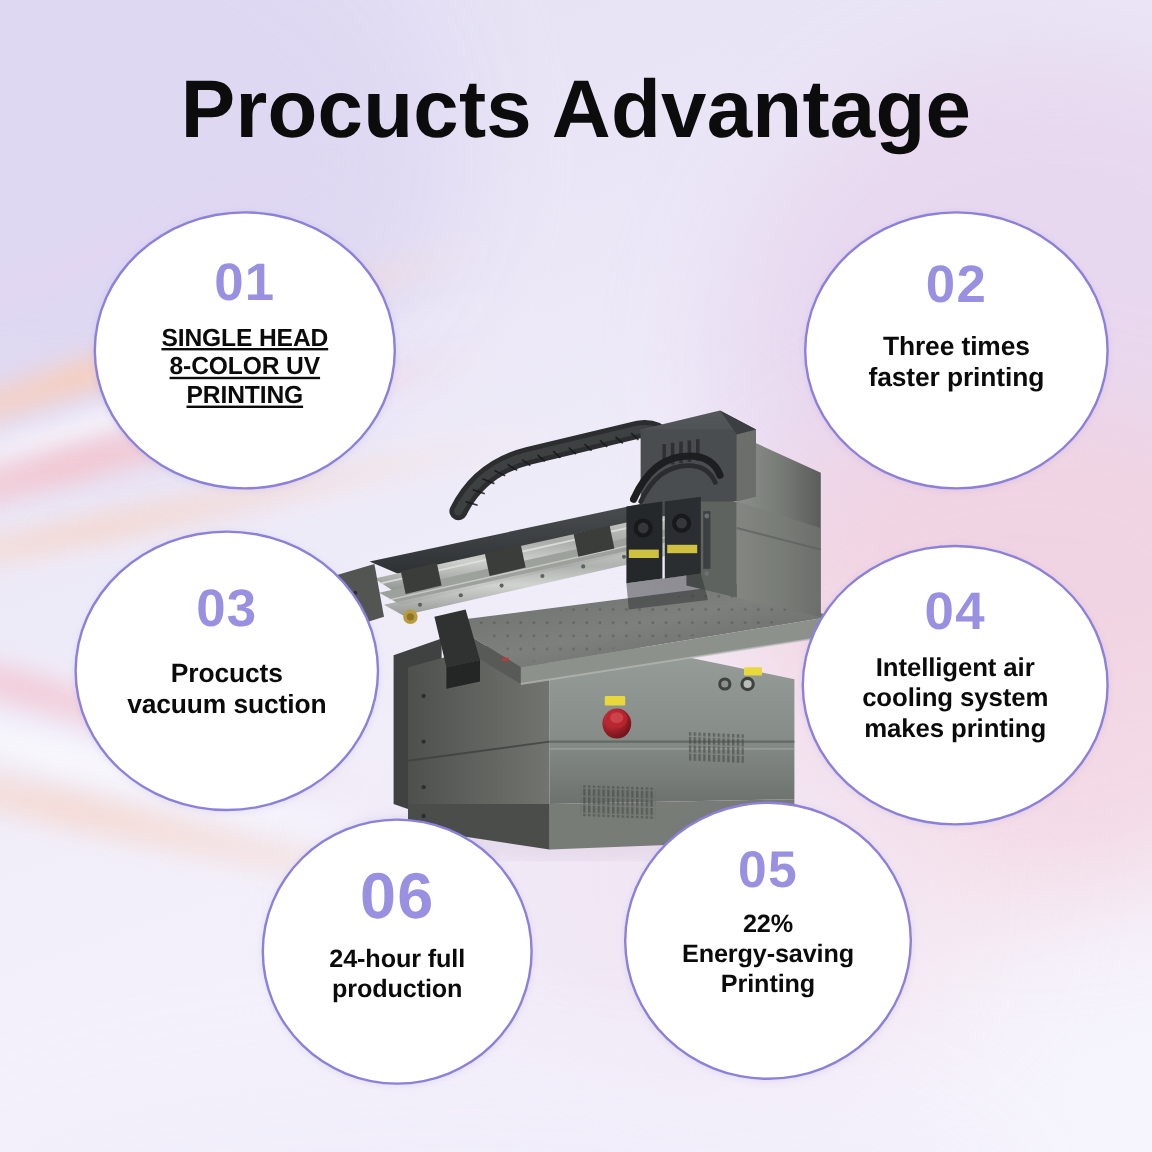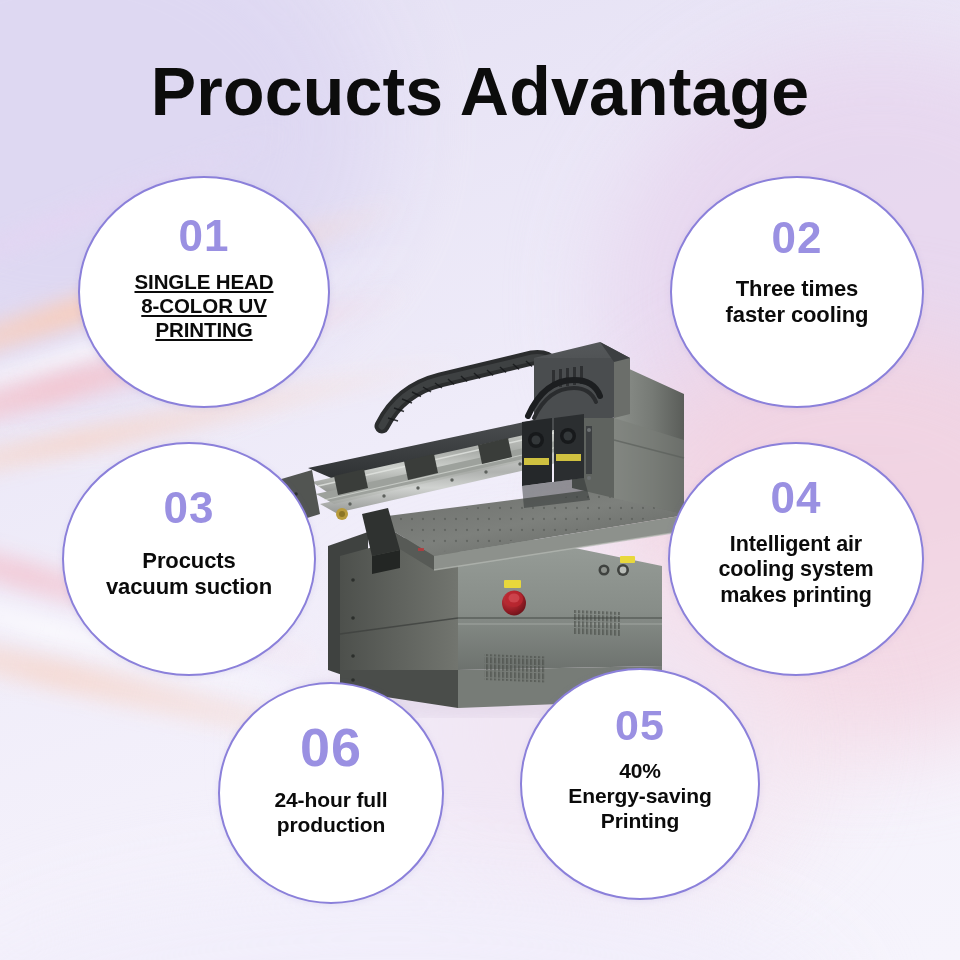--- a/index.html
+++ b/index.html
@@ -64,21 +64,21 @@
     color:#0b0b0b;font-weight:bold;line-height:1.18;
     font-size:21px;letter-spacing:-.1px;
   }
 
   #c1{left:78px;top:176px;width:252px;height:232px;padding-top:36px;}
   #c1 .txt{font-size:20.5px;margin-top:12px;text-decoration:underline;}
   #c2{left:670px;top:176px;width:254px;height:232px;padding-top:38px;}
   #c2 .txt{font-size:22px;margin-top:16px;}
   #c3{left:62px;top:442px;width:254px;height:234px;padding-top:42px;}
   #c3 .txt{font-size:22px;margin-top:18px;}
-  #c4{left:668px;top:442px;width:256px;height:234px;padding-top:32px;}
+  #c4{left:668px;top:454px;width:256px;height:234px;padding-top:32px;}
   #c4 .txt{font-size:21.5px;margin-top:12px;}
   #c5{left:520px;top:668px;width:240px;height:232px;padding-top:34px;}
   #c5 .num{font-size:43px;}
   #c5 .txt{font-size:21px;margin-top:12px;}
   #c6{left:218px;top:682px;width:226px;height:222px;padding-top:36px;}
   #c6 .num{font-size:54px;}
   #c6 .txt{font-size:21px;margin-top:14px;text-align:center;}
 </style>
 </head>
 <body>
@@ -311,21 +311,21 @@
       <div>SINGLE HEAD</div>
       <div>8-COLOR UV</div>
       <div>PRINTING</div>
     </div>
   </div>
 
   <div class="circle" id="c2">
     <div class="num">02</div>
     <div class="txt">
       <div>Three times</div>
-      <div>faster cooling</div>
+      <div>faster printing</div>
     </div>
   </div>
 
   <div class="circle" id="c3">
     <div class="num">03</div>
     <div class="txt">
       <div>Procucts</div>
       <div>vacuum suction</div>
     </div>
   </div>
@@ -335,21 +335,21 @@
     <div class="txt">
       <div>Intelligent air</div>
       <div>cooling system</div>
       <div>makes printing</div>
     </div>
   </div>
 
   <div class="circle" id="c5">
     <div class="num">05</div>
     <div class="txt">
-      <div>40%</div>
+      <div>22%</div>
       <div>Energy-saving</div>
       <div>Printing</div>
     </div>
   </div>
 
   <div class="circle" id="c6">
     <div class="num">06</div>
     <div class="txt">
       <div>24-hour full</div>
       <div>production</div>

